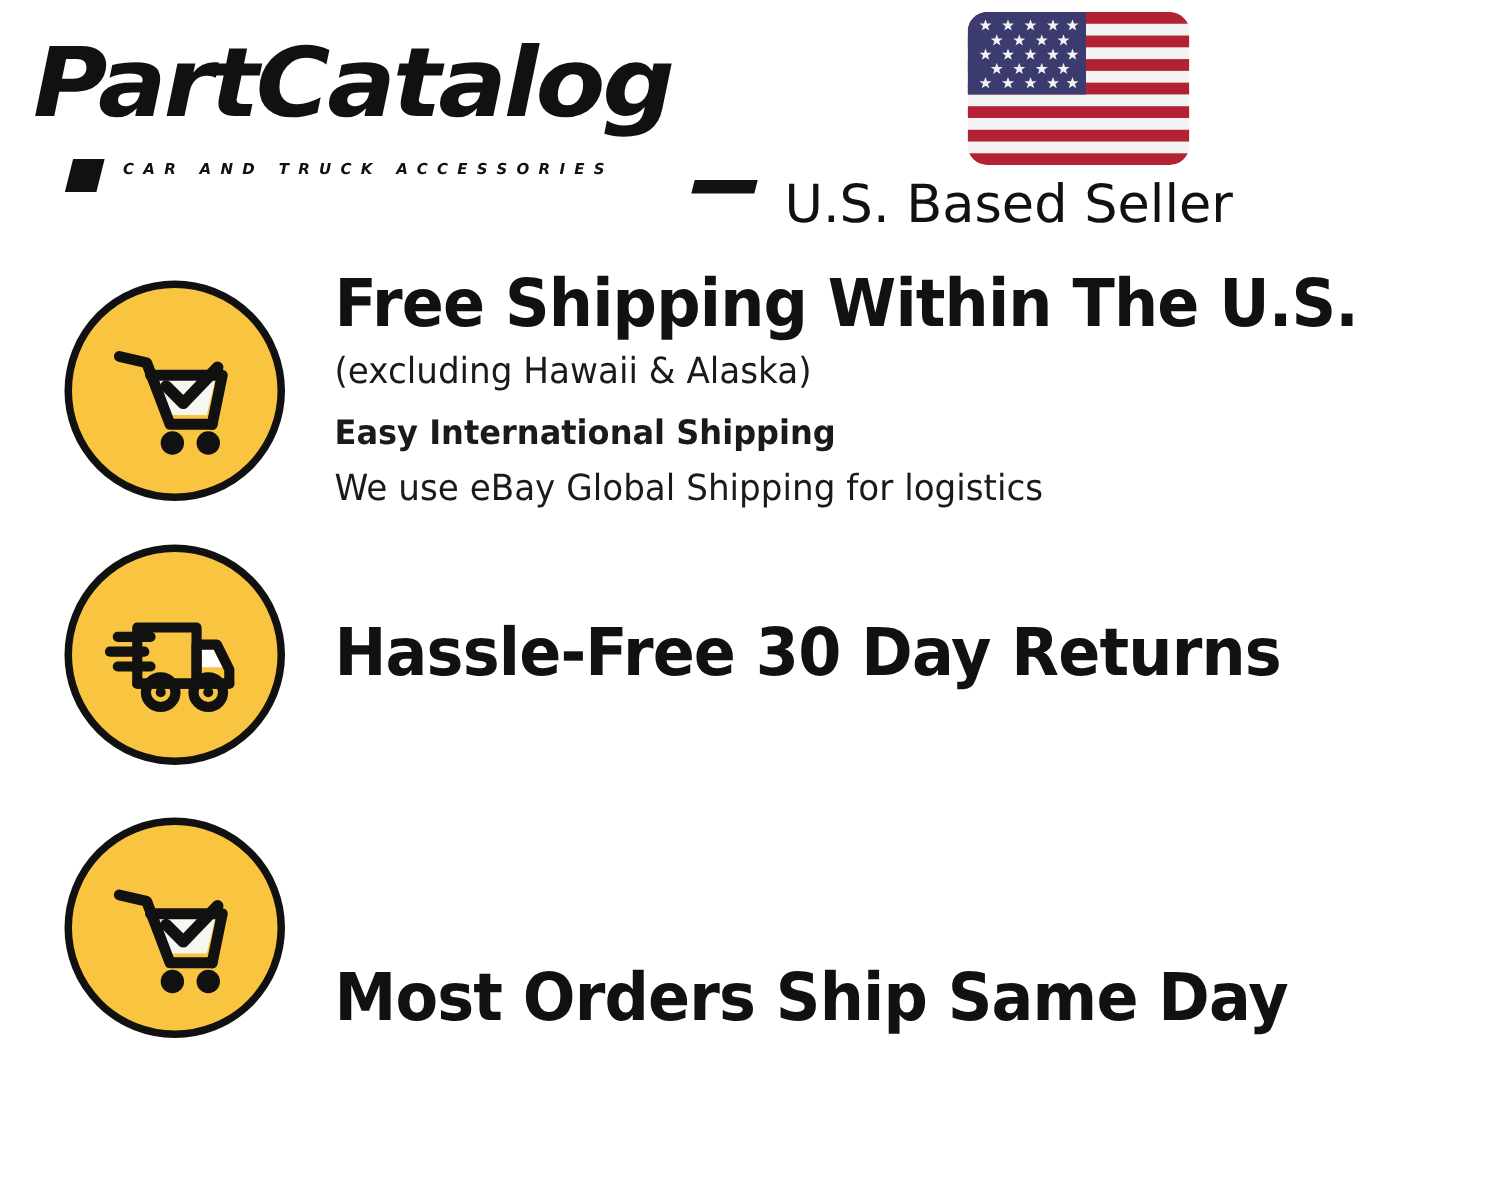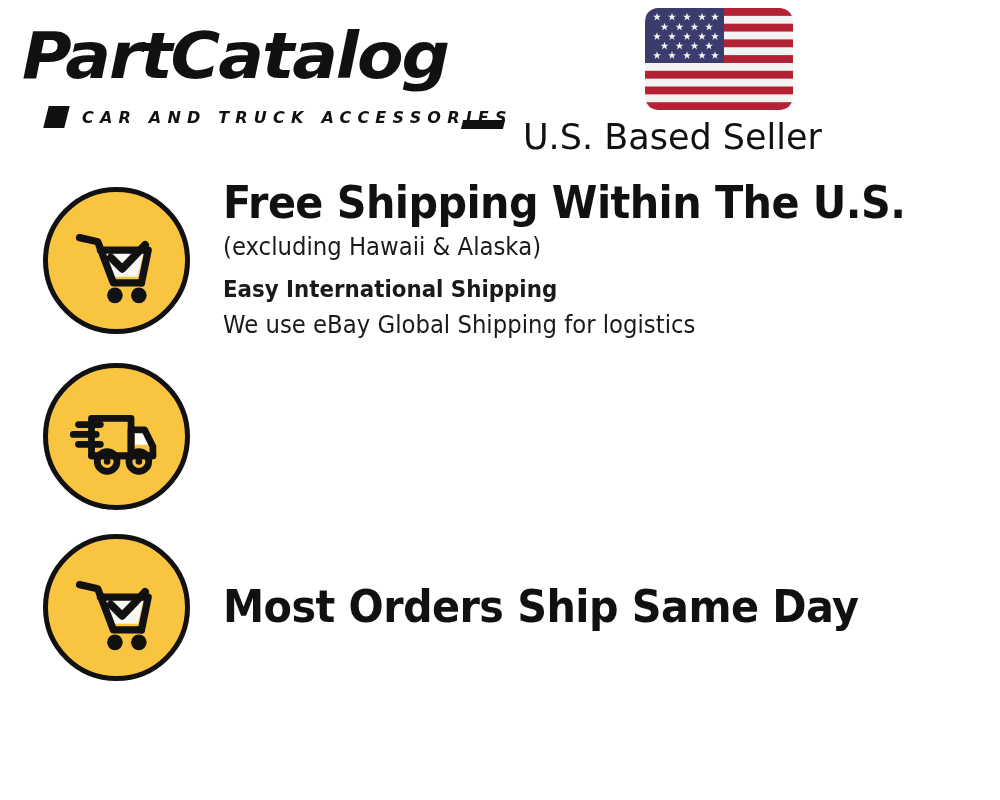--- a/index.html
+++ b/index.html
@@ -47,21 +47,21 @@
     transform: scaleX(1.06);
     transform-origin: left center;
   }
   #brand-tagline {
     position: absolute;
     left: 60px;
     top: 88px;
     font-family: "DejaVu Sans", sans-serif;
     font-weight: 700;
     font-style: italic;
-    font-size: 16px;
+    font-size: 10px;
     letter-spacing: 6.2px;
     color: #111111;
     white-space: nowrap;
   }
   
   #brand-flourish-left {
     position: absolute;
     left: 24px;
     top: 86px;
     width: 21px;
@@ -113,21 +113,21 @@
     left: 0;
     width: 1000px;
   }
   .feature-row {
     position: relative;
     display: flex;
     align-items: center;
   }
   #feature-row-0 { height: 180px; }
   #feature-row-1 { height: 172px; }
-  #feature-row-2 { height: 170px; }
+  #feature-row-2 { height: 170px; align-items: flex-end; }
 
   .feature-icon {
     flex: 0 0 auto;
     margin-left: 43px;
     width: 147px;
     height: 147px;
     border-radius: 50%;
     background: #F9C440;
     border: 5px solid #111111;
     box-sizing: border-box;
@@ -282,20 +282,23 @@
         <path d="M63.5 44 H76.5 L84.5 60 V69 H63.5 Z" fill="none" stroke="#111111" stroke-width="6.5" stroke-linejoin="round"></path>
 
         <path d="M25.5 69 H84.5" fill="none" stroke="#111111" stroke-width="6.5" stroke-linecap="round"></path>
 
         <circle cx="40.5" cy="74.5" r="9.5" fill="none" stroke="#111111" stroke-width="6.5"></circle>
         <circle cx="71" cy="74.5" r="9.5" fill="none" stroke="#111111" stroke-width="6.5"></circle>
         <circle cx="40.5" cy="74.5" r="3.2" fill="#111111"></circle>
         <circle cx="71" cy="74.5" r="3.2" fill="#111111"></circle>
       </svg>
     </div>
+    <div class="feature-text">
+      <div class="feature-heading">Hassle-Free 30 Day Returns</div>
+    </div>
   </div>
 
   <div class="feature-row" id="feature-row-2">
     <div class="feature-icon">
       <svg viewBox="0 0 100 100" width="104" height="104" aria-hidden="true">
         <polygon points="35.5,41 76,41 70,66 41,66" fill="#F7F7F2"></polygon>
         <path d="M14 28.5 L31.5 32.5 L46.5 72 L73.5 72" fill="none" stroke="#111111" stroke-width="7" stroke-linecap="round" stroke-linejoin="round"></path>
         <path d="M34 40.5 L80 40.5 L73.5 72" fill="none" stroke="#111111" stroke-width="7" stroke-linecap="round" stroke-linejoin="round"></path>
         <path d="M44 47.5 L55 58.5 L77 35.5" fill="none" stroke="#111111" stroke-width="7.5" stroke-linecap="round" stroke-linejoin="round"></path>
         <circle cx="48" cy="84" r="7.5" fill="#111111"></circle>

